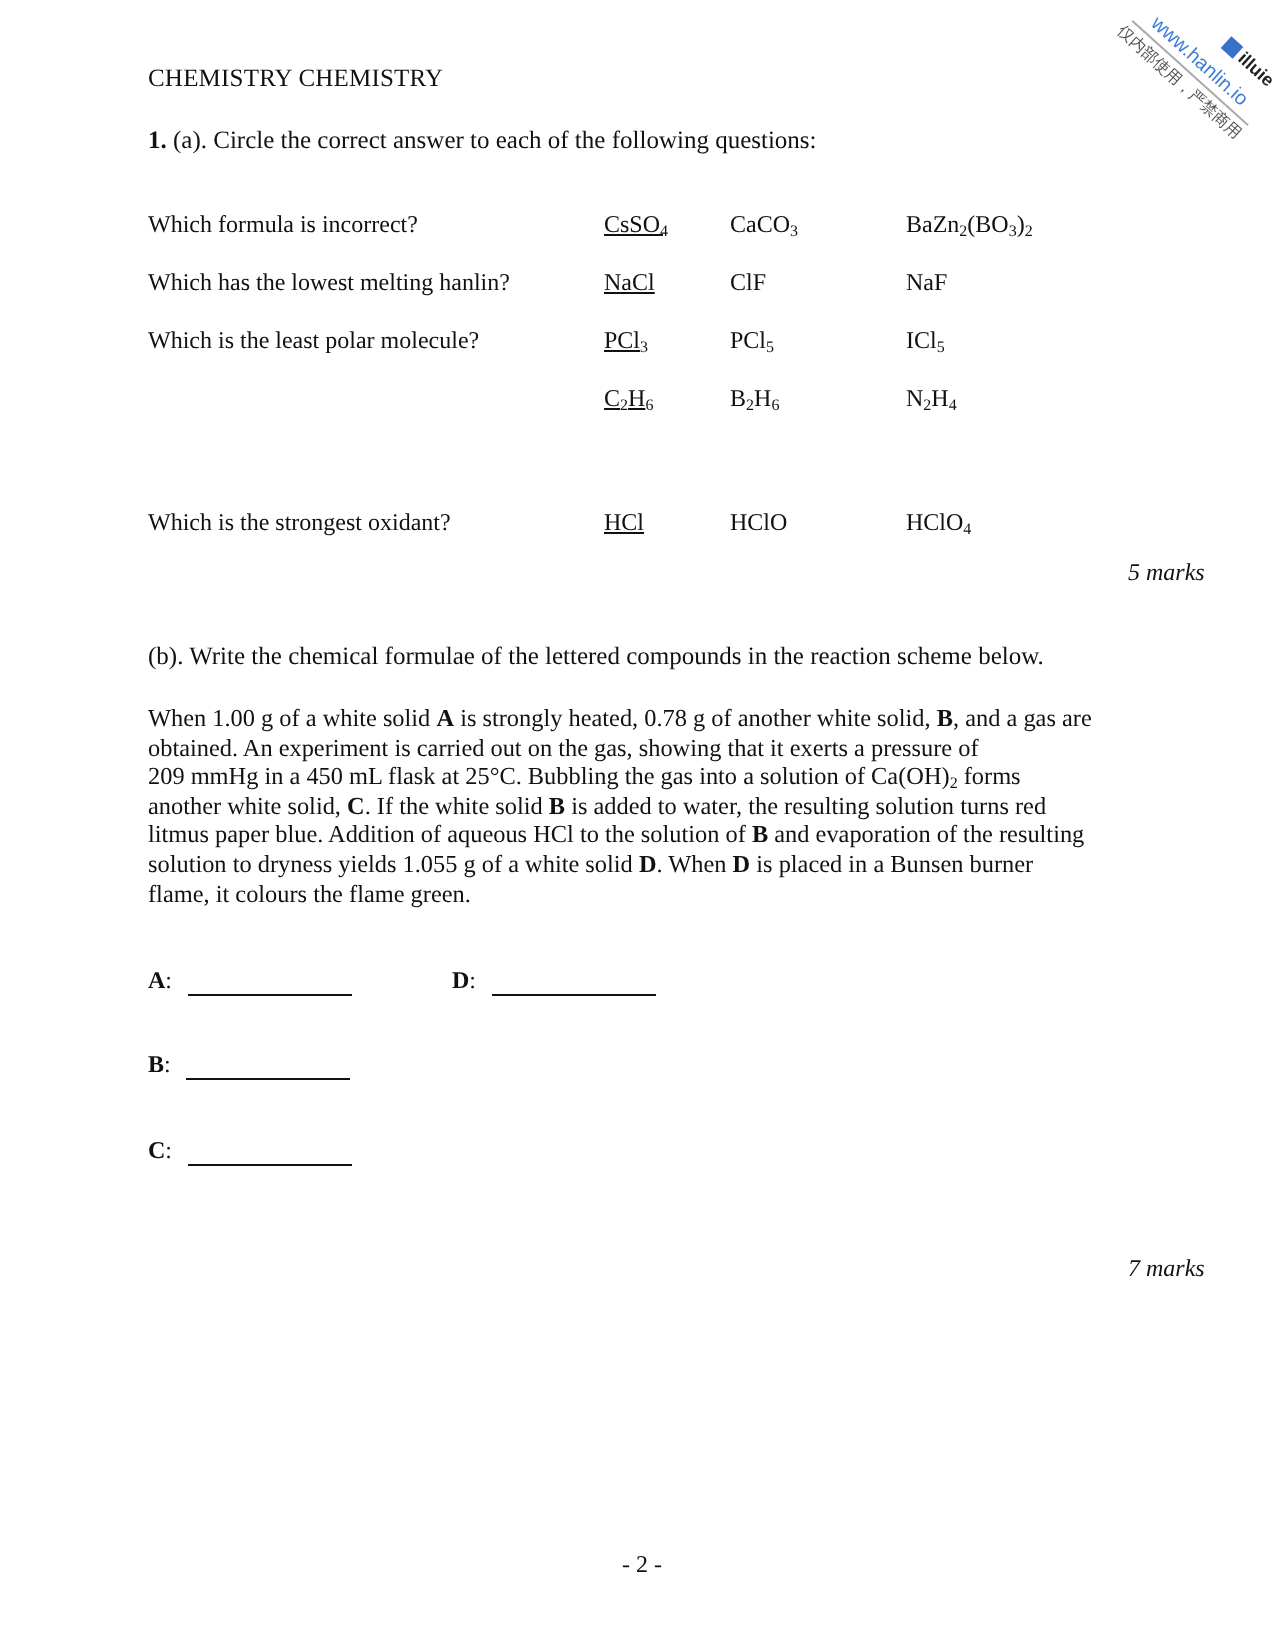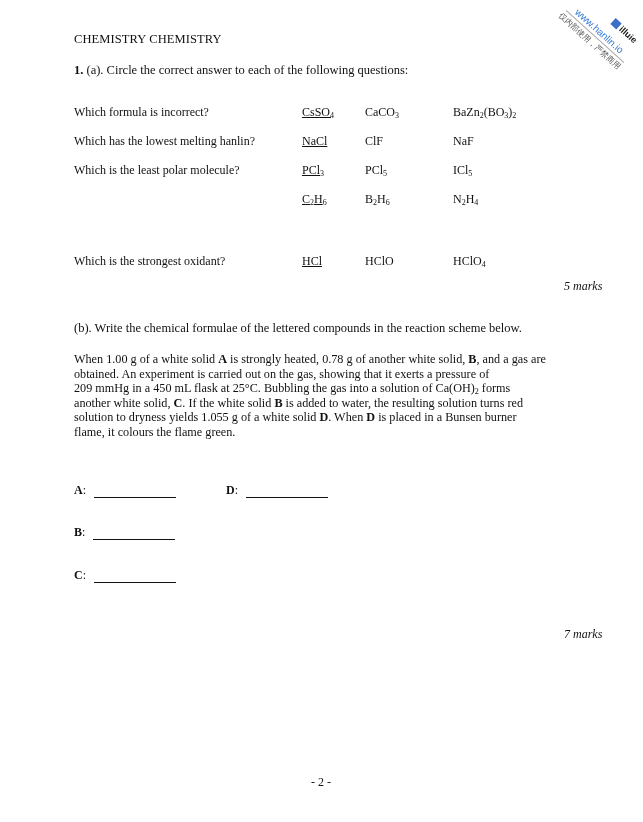--- a/index.html
+++ b/index.html
@@ -101,20 +101,21 @@
 
 <div class="abs marks marks5">5 marks</div>
 
 <div class="abs partb">(b).  Write the chemical formulae of the lettered compounds in the reaction scheme below.</div>
 
 <div class="para" id="para">
     <span class="ln">When 1.00 g of a white solid <b>A</b> is strongly heated, 0.78 g of another white solid, <b>B</b>, and a gas are</span>
     <span class="ln">obtained. An experiment is carried out on the gas, showing that it exerts a pressure of</span>
     <span class="ln">209 mmHg in a 450 mL flask at 25°C. Bubbling the gas into a solution of Ca(OH)<sub>2</sub> forms</span>
     <span class="ln">another white solid, <b>C</b>. If the white solid <b>B</b> is added to water, the resulting solution turns red</span>
+    <span class="ln">litmus paper blue.  Addition of aqueous HCl to the solution of <b>B</b> and evaporation of the resulting</span>
     <span class="ln">solution to dryness yields 1.055 g of a white solid <b>D</b>. When <b>D</b> is placed in a Bunsen burner</span>
     <span class="ln">flame, it colours the flame green.</span>
   </div>
 
 <div class="answer ans-a">
   <span class="lbl">A</span><span class="colon">:</span><span class="blank"></span>
 </div>
 <div class="answer ans-d">
   <span class="lbl">D</span><span class="colon">:</span><span class="blank"></span>
 </div>

